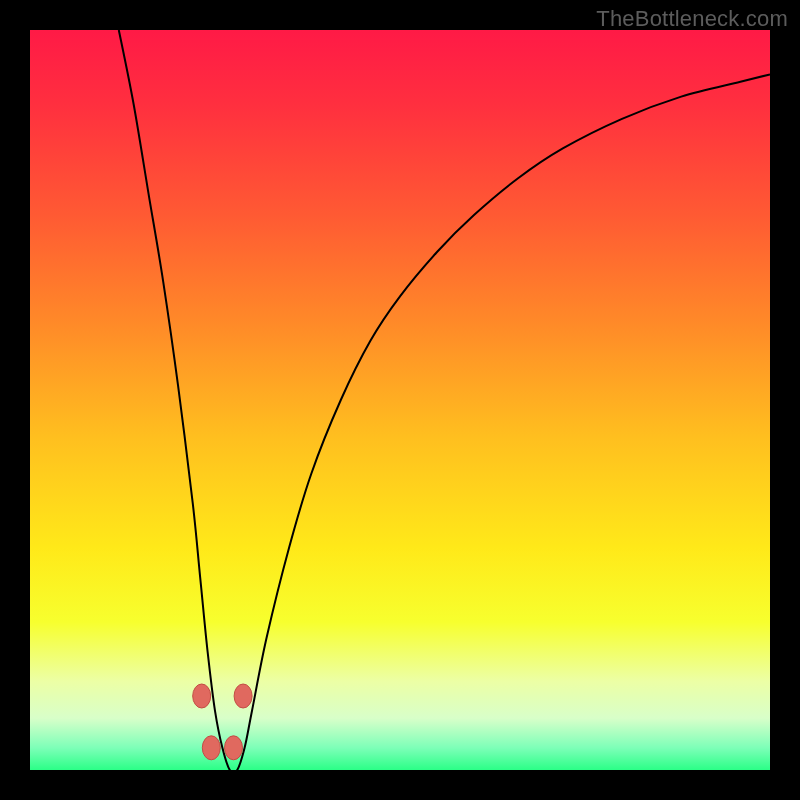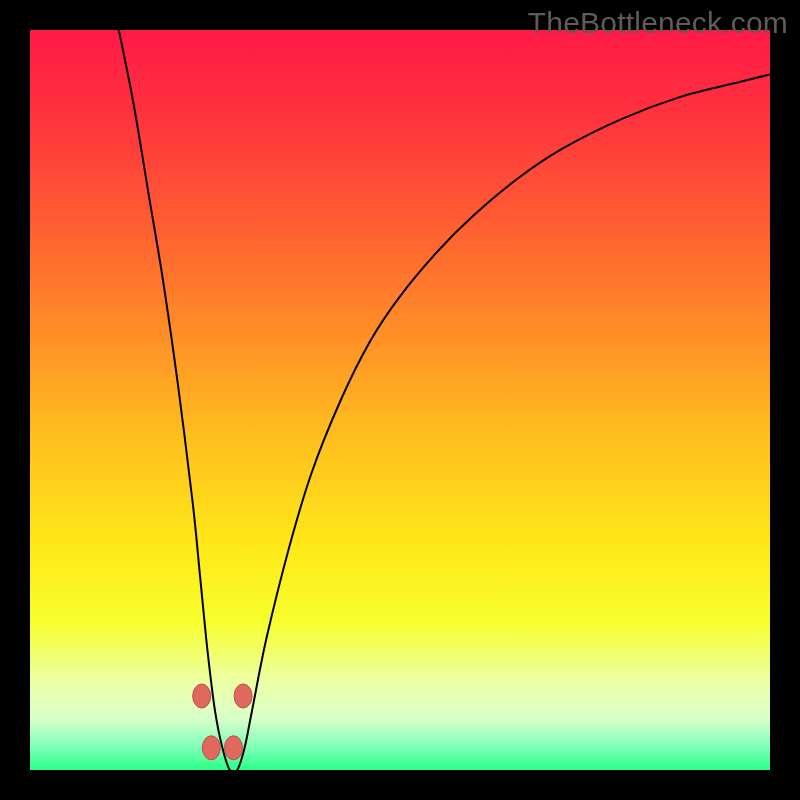--- a/index.html
+++ b/index.html
@@ -39,21 +39,21 @@
     left: 0;
     top: 0;
     width: 100%;
     height: 100%;
   }
   .watermark {
     position: absolute;
     top: 6px;
     right: 12px;
     color: #5c5c5c;
-    font-size: 30px;
+    font-size: 22px;
     font-weight: 500;
     letter-spacing: 0.2px;
     user-select: none;
   }
 </style>
 </head>
 <body>
 
 <div class="frame">
 

